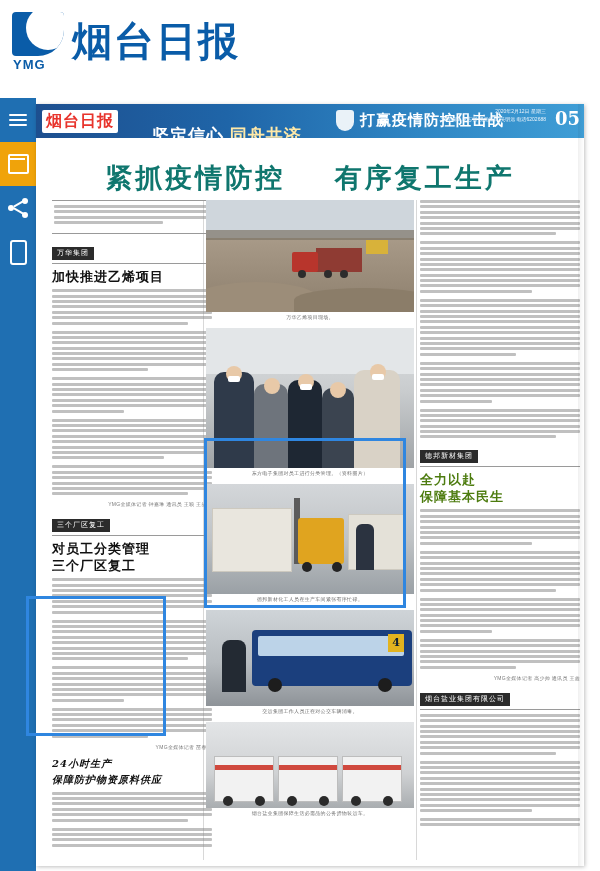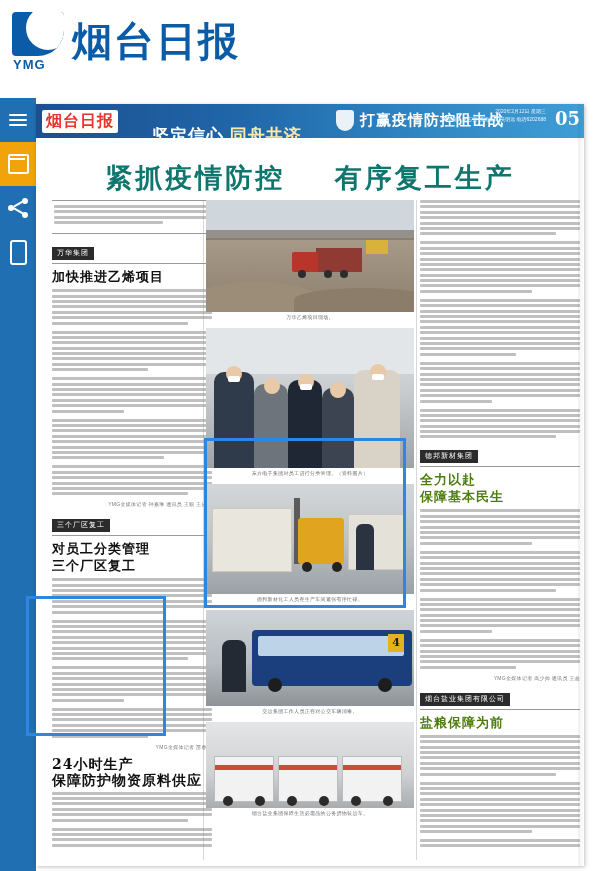--- a/index.html
+++ b/index.html
@@ -300,21 +300,21 @@
   .sub-head {
     font-family: "DejaVu Serif", serif;
     font-size: 13px;
     font-weight: bold;
     color: #111;
     line-height: 17px;
     letter-spacing: 1px;
     margin-bottom: 4px;
   }
   .sub-head.blue { color: #4d7c0f; }
-  .sub-head.small { font-size: 14px; line-height: 16px; }
+  .sub-head.small { font-size: 10px; line-height: 16px; font-style: italic; }
 
   .byline {
     font-size: 5px;
     color: #7a7a7a;
     text-align: right;
     margin: 2px 0 6px 0;
     letter-spacing: .3px;
   }
 
   
@@ -774,21 +774,20 @@
           <div class="ln"></div>
           <div class="ln"></div>
         <div class="ln"></div>
           <div class="ln s60"></div>
       </div>
       <div class="byline">YMG全媒体记者 高少帅 通讯员 王鑫</div>
 
       <div class="sec-tag">烟台盐业集团有限公司</div>
       <div class="sec-rule"></div>
       <div class="sub-head blue">
-        <div>盐粮保障为前</div>
       </div>
       <div class="tblock">
         <div class="ln"></div>
           <div class="ln"></div>
           <div class="ln"></div>
           <div class="ln"></div>
         <div class="ln"></div>
           <div class="ln"></div>
           <div class="ln"></div>
           <div class="ln s85"></div>

